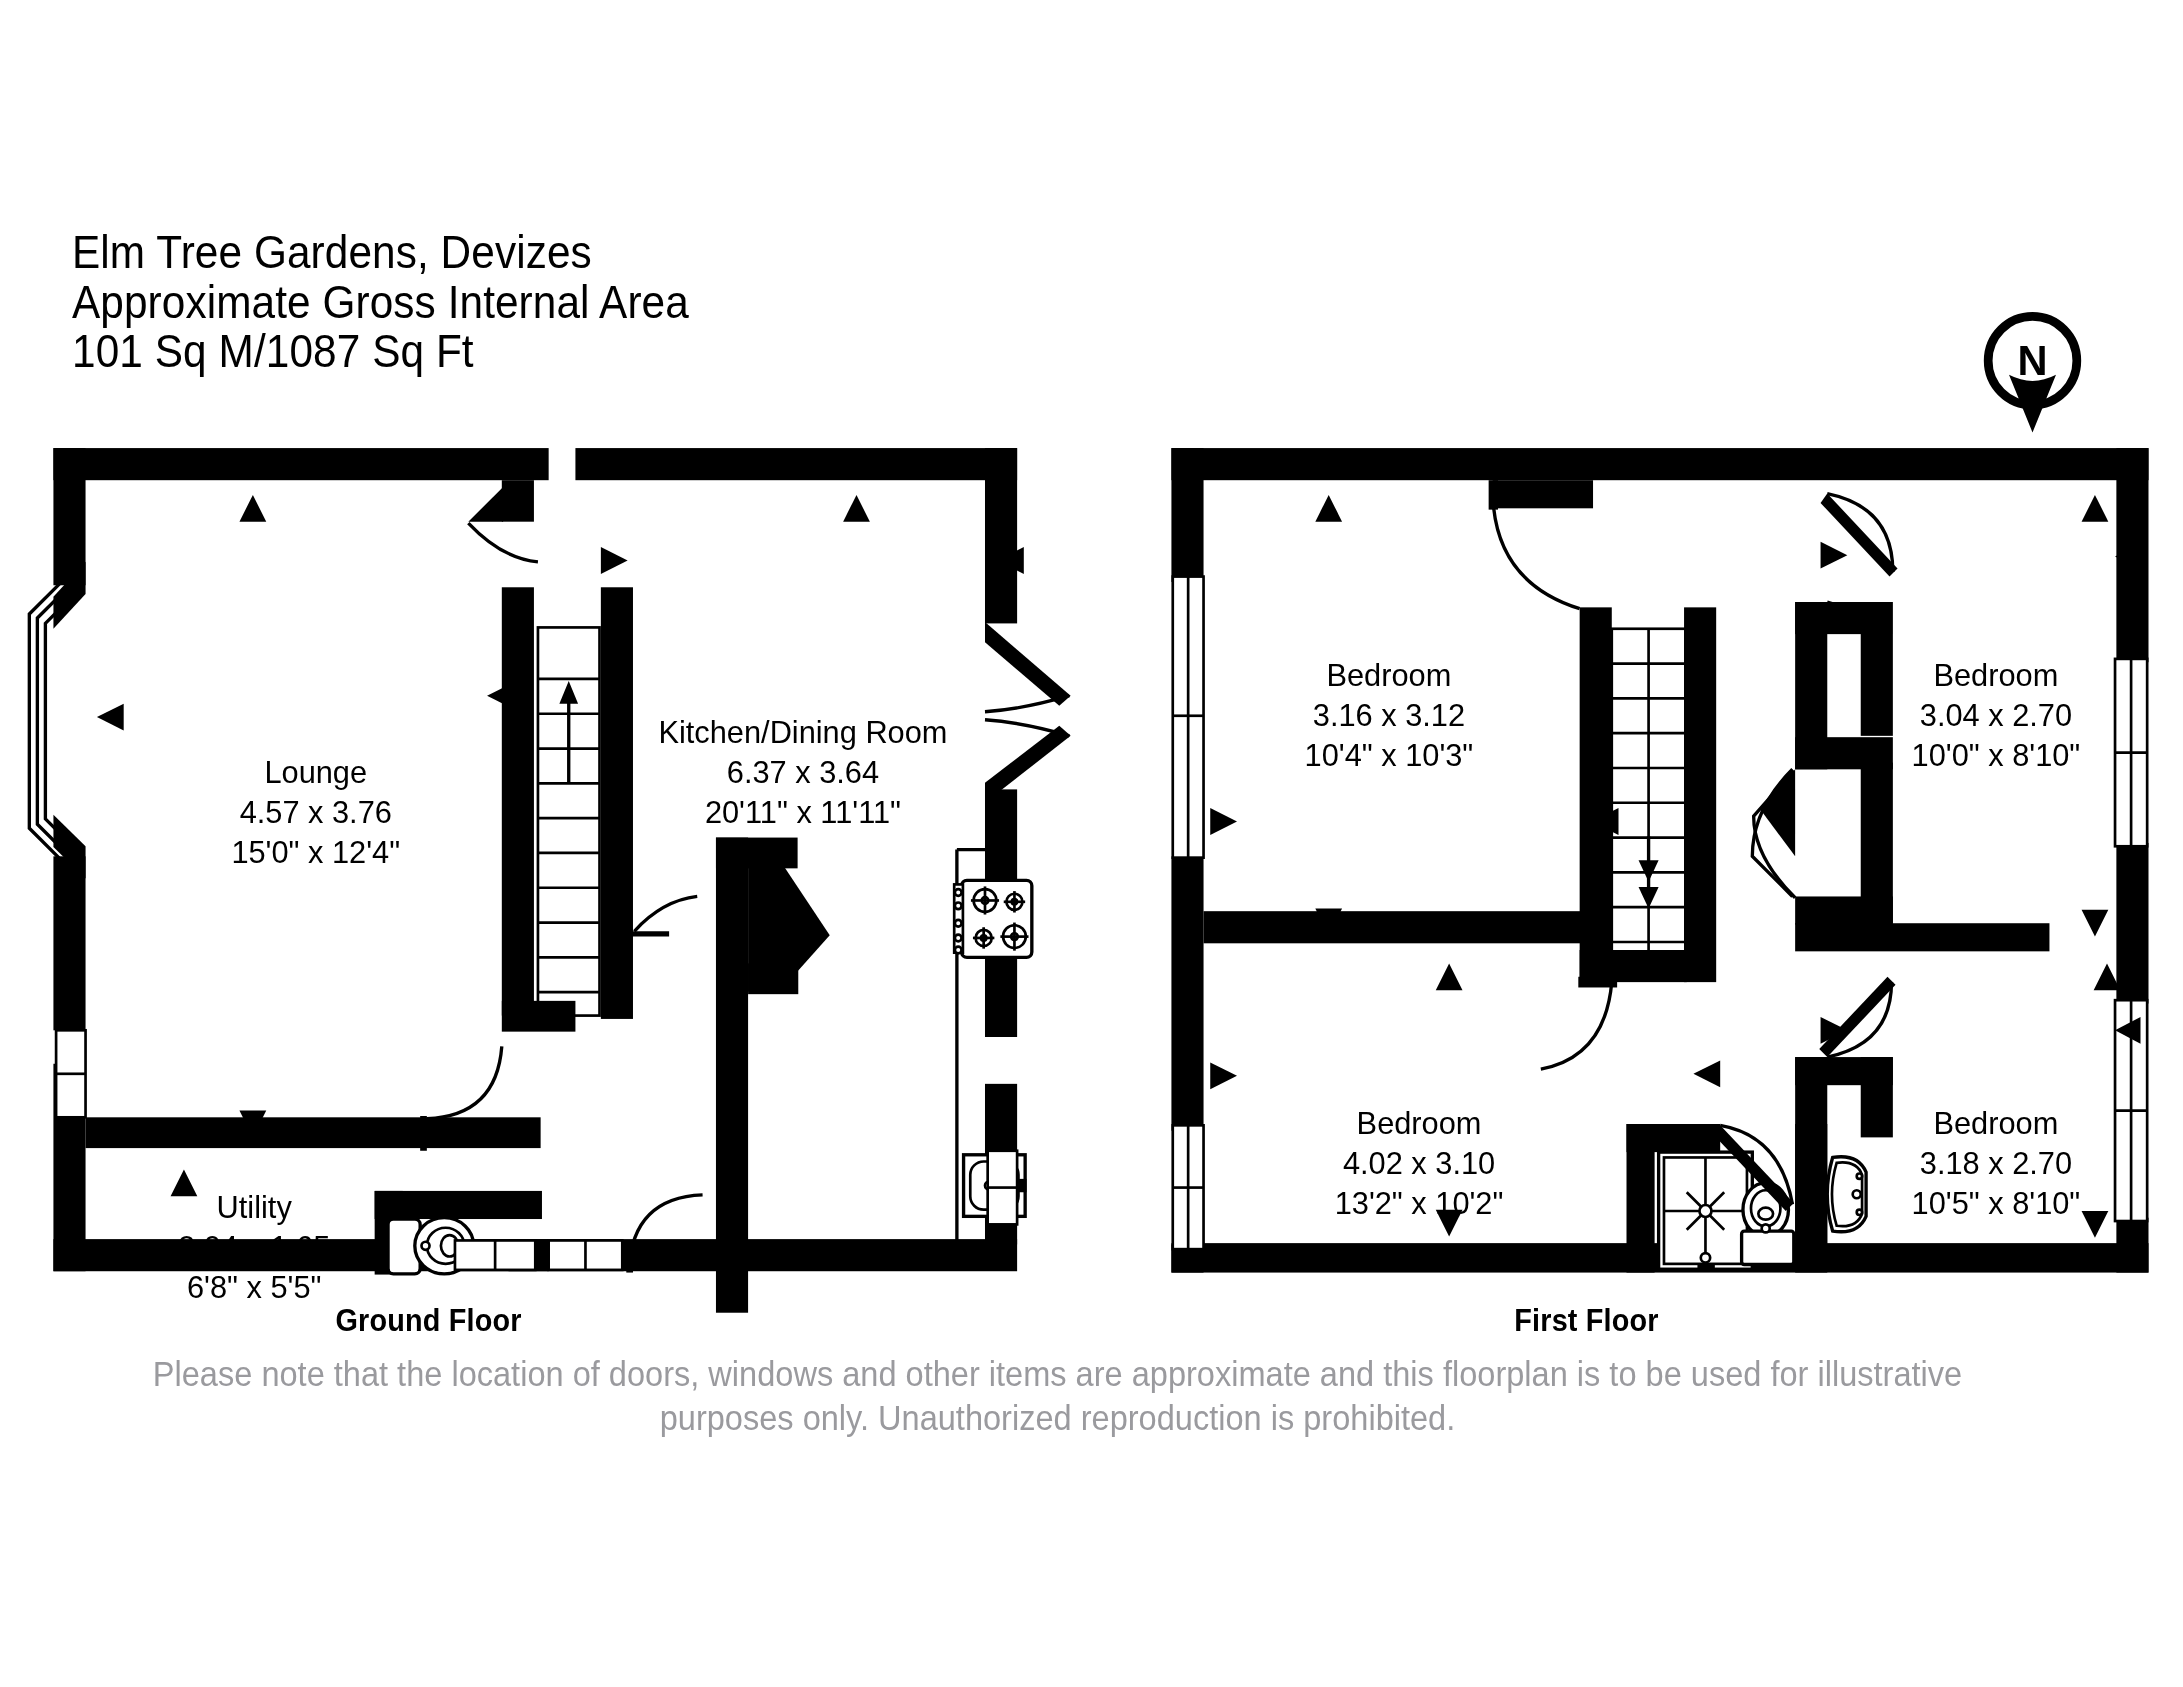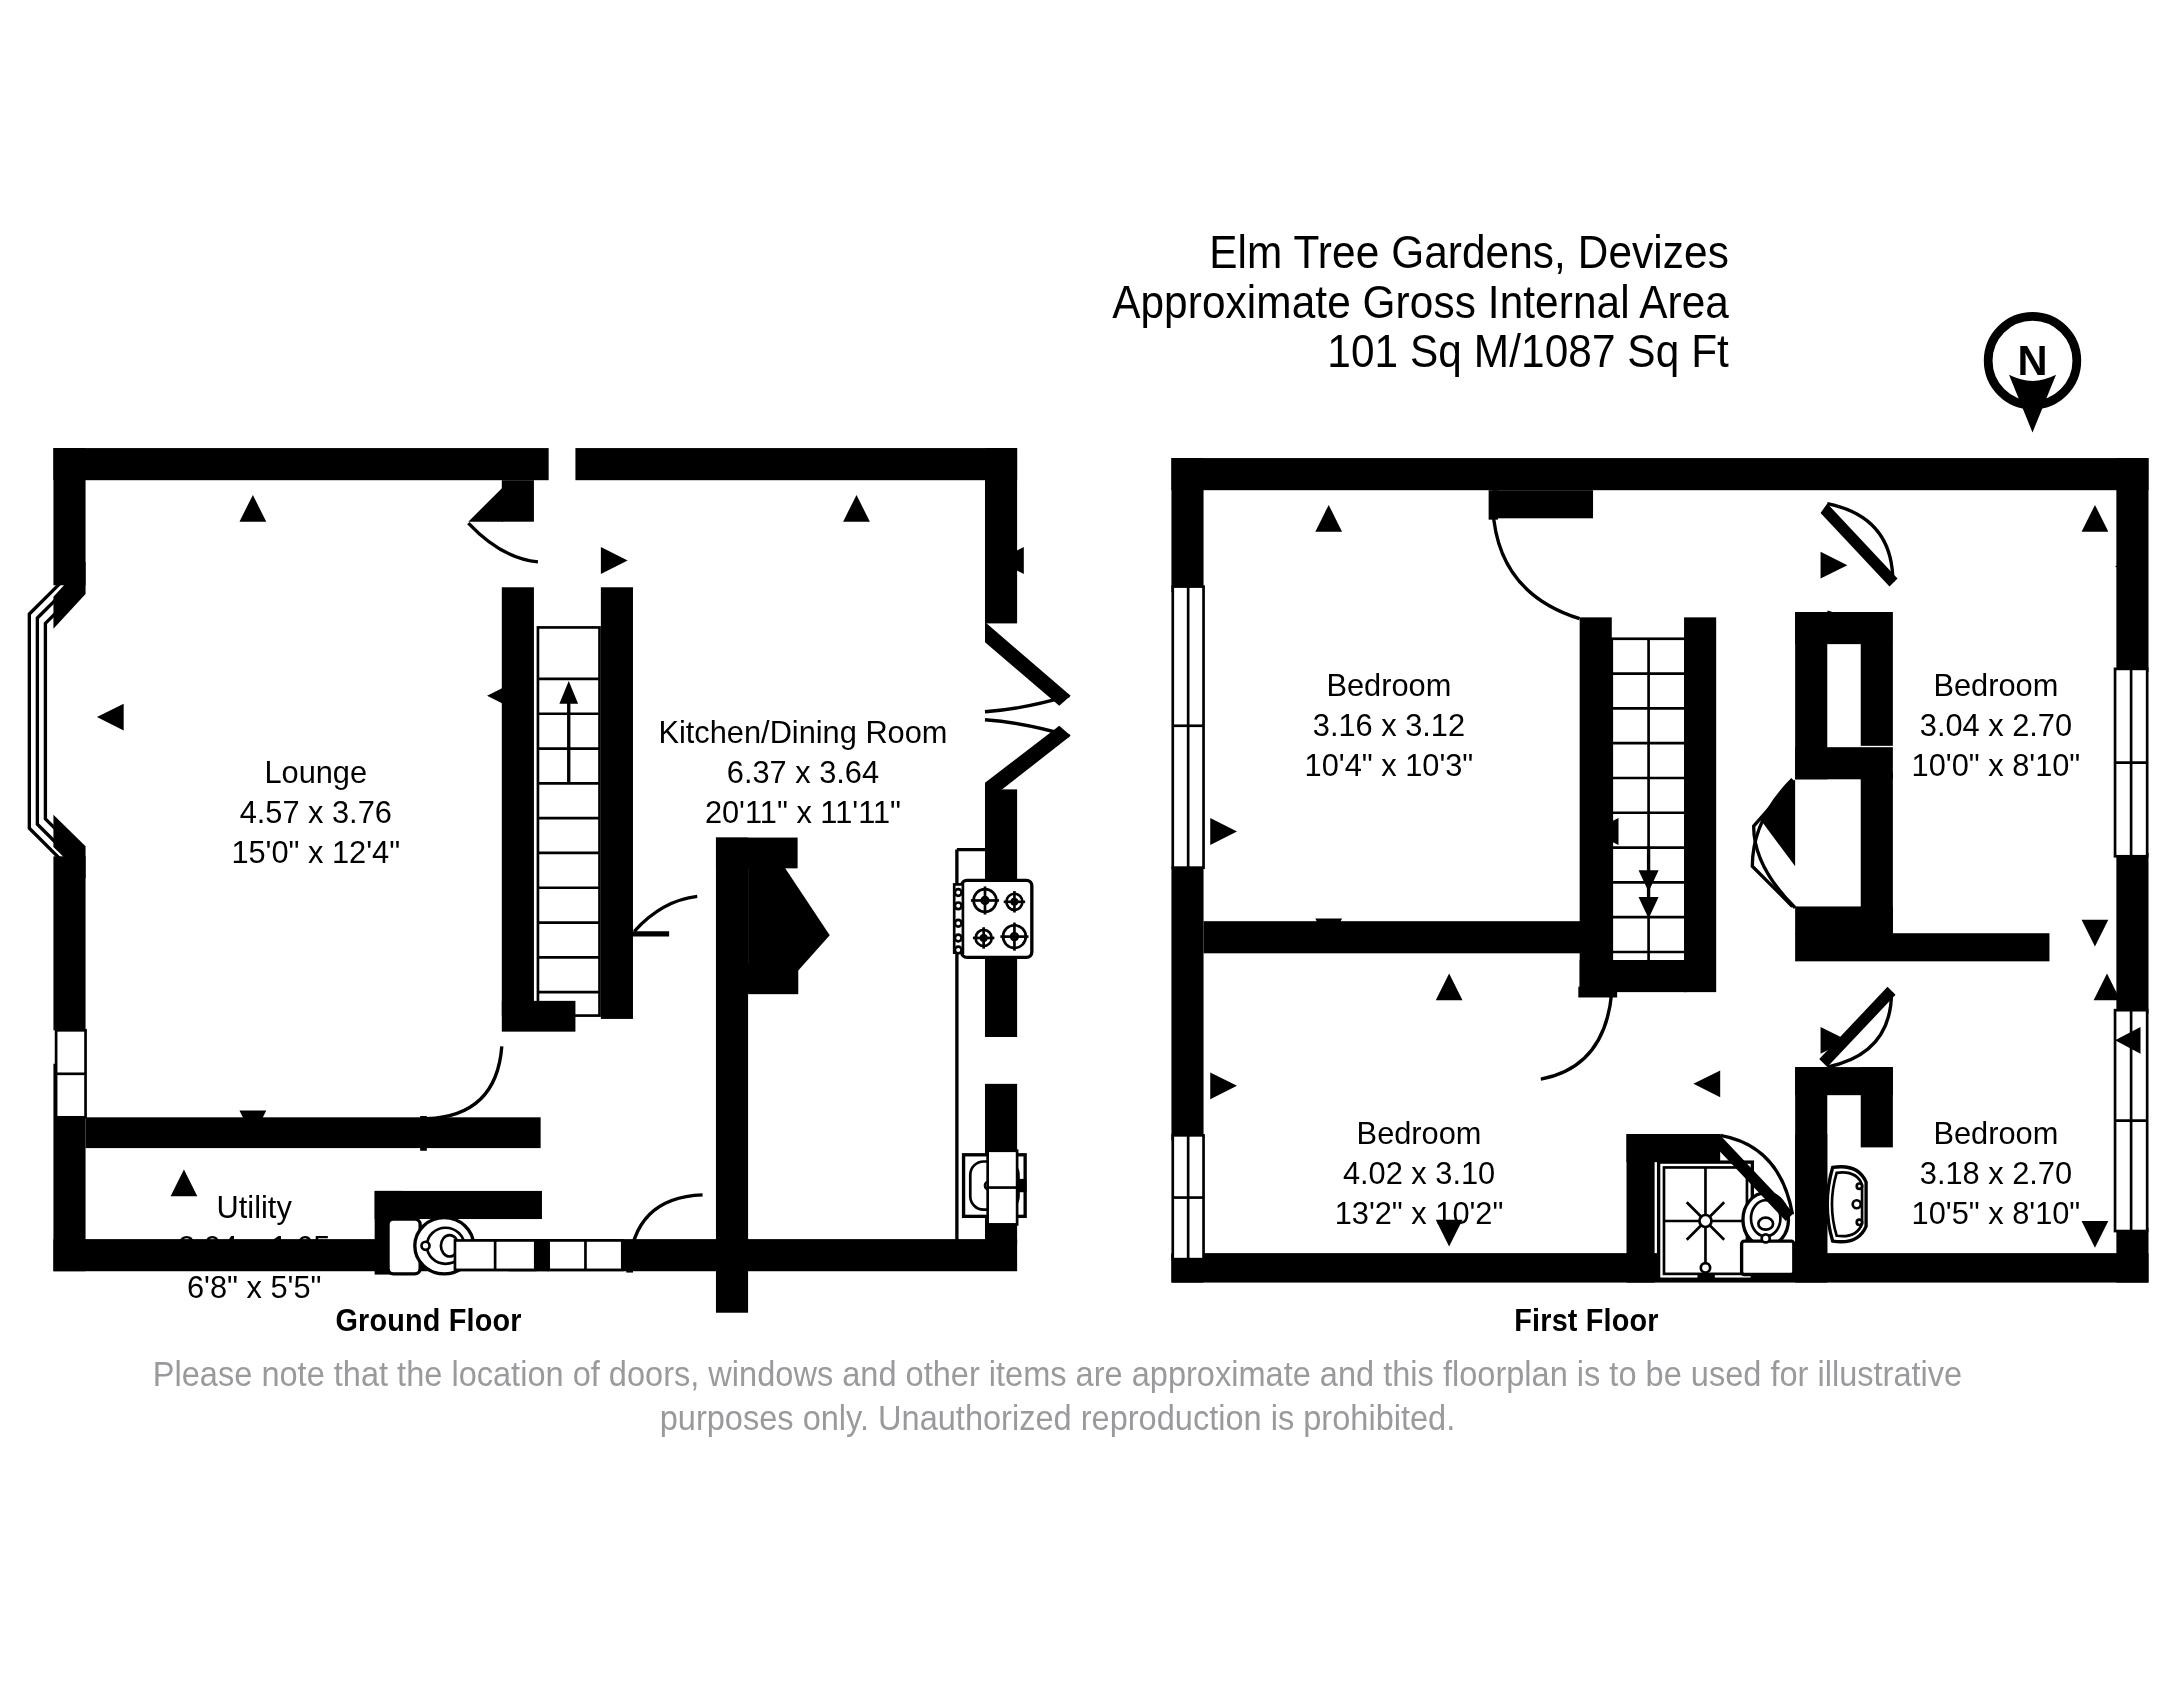--- a/index.html
+++ b/index.html
@@ -20,21 +20,21 @@
     position: absolute;
     inset: 0;
   }
 
   
   .title-block {
     position: absolute;
     left: 0;
     top: 228px;
     width: 1801px;
-    text-align: right;
+    text-align: left;
     line-height: 1.08;
   }
   .title-line {
     font-size: 46px;
     font-weight: 400;
     letter-spacing: 0.1px;
     white-space: nowrap;
     font-stretch: semi-condensed;
     transform: scaleX(0.92);
   }
@@ -46,21 +46,21 @@
     top: 305px;
     width: 141px;
     height: 131px;
   }
 
   
   .plan {
     position: absolute;
   }
   #ground-plan { left: 40px;  top: 428px; width: 1111px; height: 870px; }
-  #first-plan  { left: 1158px; top: 438px; width: 1024px; height: 870px; text-decoration: underline; }
+  #first-plan  { left: 1158px; top: 428px; width: 1024px; height: 870px; text-decoration: underline; }
 
   
   .floor-caption {
     position: absolute;
     font-size: 32px;
     font-weight: bold;
     text-align: center;
     letter-spacing: 0.2px;
     transform: scaleX(0.9);
   }

